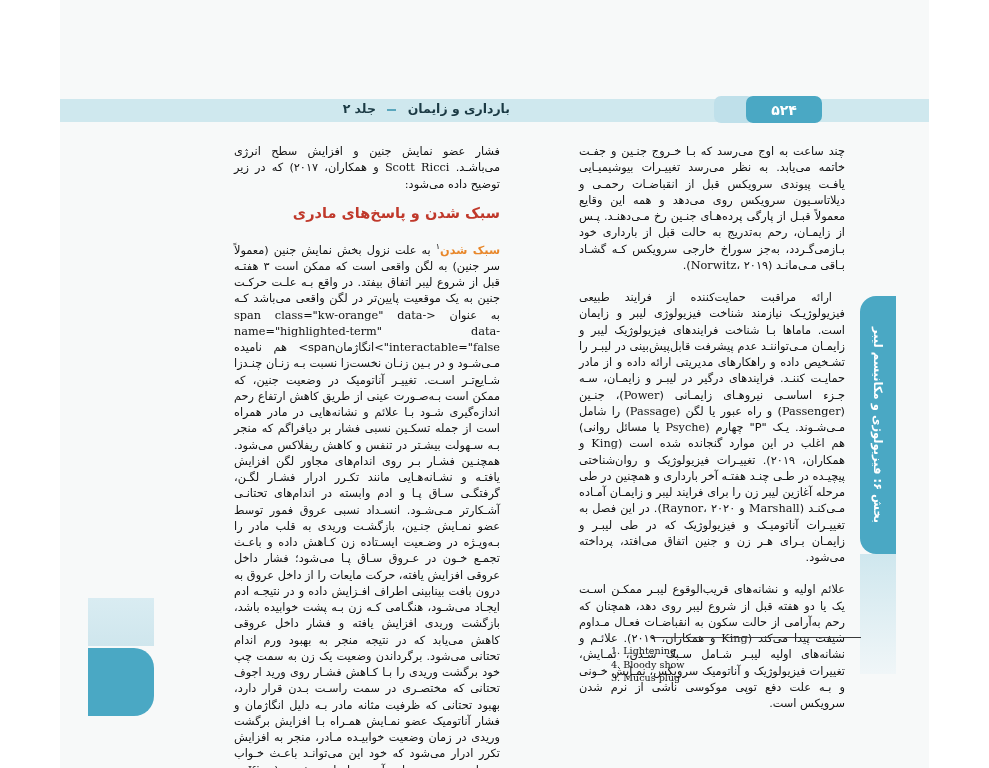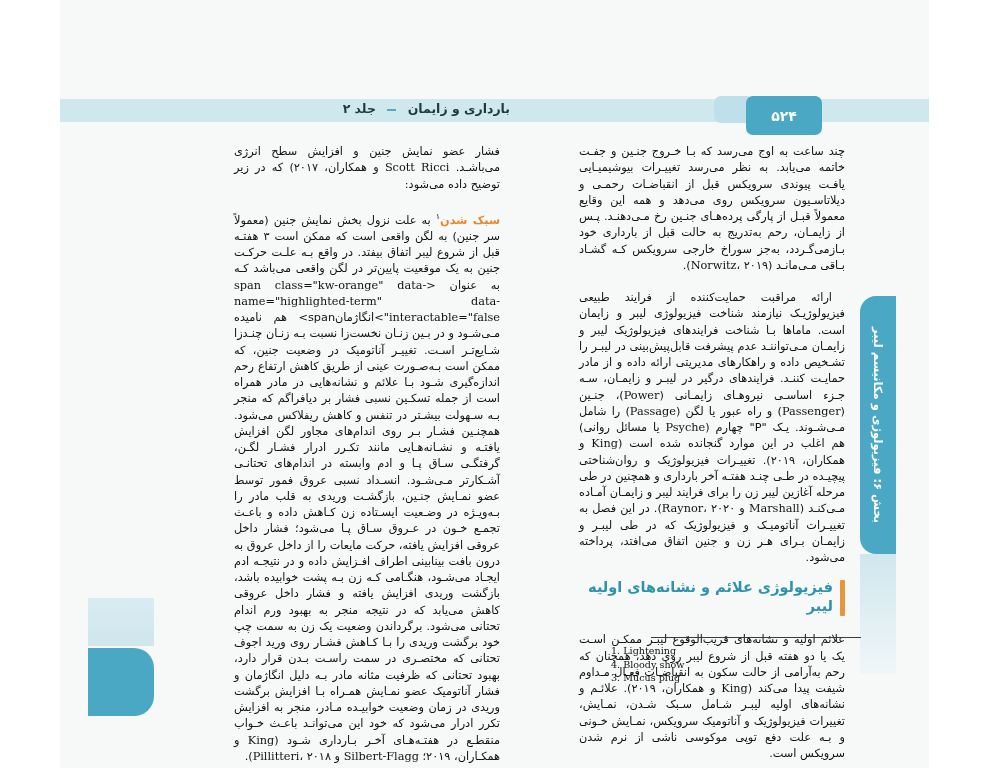--- a/index.html
+++ b/index.html
@@ -53,21 +53,21 @@
     background: #5aa7bd;
     vertical-align: middle;
     margin: 0 7px;
   }
   
   .page-badge {
     position: absolute;
     left: 746px;
     top: 96px;
     width: 76px;
-    height: 39px;
+    height: 27px;
     background: #4aa8c4;
     border-radius: 7px;
     color: #ffffff;
     font-size: 14px;
     font-weight: bold;
     display: flex;
     align-items: center;
     justify-content: center;
     letter-spacing: 1px;
   }
@@ -234,34 +234,28 @@
   </div>
   <div class="side-tab-light"></div>
 
   <div class="deco-pale"></div>
   <div class="deco-solid"></div>
 
   <div class="col col-right">
     <p><span>چند ساعت به اوج می‌رسد که بـا خـروج جنـین و جفـت خاتمه می‌یابد. به نظر می‌رسد تغییـرات بیوشیمیـایی یافـت پیوندی سرویکس قبل از انقباضـات رحمـی و دیلاتاسـیون سرویکس روی می‌دهد و همه این وقایع معمولاً قبـل از پارگی پرده‌هـای جنـین رخ مـی‌دهنـد. پـس از زایمـان، رحم به‌تدریج به حالت قبل از بارداری خود بـازمی‌گـردد، به‌جز سوراخ خارجی سرویکس کـه گشـاد بـاقی مـی‌مانـد (<span class="lat">Norwitz</span>، ۲۰۱۹).</span></p>
     <p class="indent"><span>ارائه مراقبت حمایت‌کننده از فرایند طبیعی فیزیولوژیـک نیازمند شناخت فیزیولوژی لیبر و زایمان است. ماماها بـا شناخت فرایندهای فیزیولوژیک لیبر و زایمـان مـی‌تواننـد عدم پیشرفت قابل‌پیش‌بینی در لیبـر را تشـخیص داده و راهکارهای مدیریتی ارائه داده و از مادر حمایـت کننـد. فرایندهای درگیر در لیبـر و زایمـان، سـه جـزء اساسـی نیروهـای زایمـانی (<span class="lat">Power</span>)، جنـین (<span class="lat">Passenger</span>) و راه عبور یا لگن (<span class="lat">Passage</span>) را شامل مـی‌شـوند. یـک "P" چهارم (<span class="lat">Psyche</span> یا مسائل روانی) هم اغلب در این موارد گنجانده شده است (<span class="lat">King</span> و همکاران، ۲۰۱۹). تغییـرات فیزیولوژیک و روان‌شناختی پیچیـده در طـی چنـد هفتـه آخر بارداری و همچنین در طی مرحله آغازین لیبر زن را برای فرایند لیبر و زایمـان آمـاده مـی‌کنـد (<span class="lat">Marshall</span> و <span class="lat">Raynor</span>، ۲۰۲۰). در این فصل به تغییـرات آناتومیـک و فیزیولوژیک که در طی لیبـر و زایمـان بـرای هـر زن و جنین اتفاق می‌افتد، پرداخته می‌شود.</span></p>
 
-    <div class="head-teal-wrap">
-      <span class="head-teal-bar"></span>
-      <h2 class="head-teal">
-        <span>فیزیولوژی علائم و نشانه‌های اولیه</span><br>
-        <span>لیبر</span>
-      </h2>
-    </div>
 
     <p><span>علائم اولیه و نشانه‌های قریب‌الوقوع لیبـر ممکـن اسـت یک یا دو هفته قبل از شروع لیبر روی دهد، همچنان که رحم به‌آرامی از حالت سکون به انقباضـات فعـال مـداوم شیفت پیدا می‌کند (<span class="lat">King</span> و همکاران، ۲۰۱۹). علائـم و نشانه‌های اولیه لیبـر شـامل سـبک شـدن، نمـایش، تغییرات فیزیولوژیک و آناتومیک سرویکس، نمـایش خـونی و بـه علت دفع توپی موکوسی ناشی از نرم شدن سرویکس است.</span></p>
   </div>
 
   <div class="col col-left">
     <p><span>فشار عضو نمایش جنین و افزایش سطح انرژی می‌باشـد. <span class="lat">Scott</span> <span class="lat">Ricci</span> و همکاران، ۲۰۱۷) که در زیر توضیح داده می‌شود:</span></p>
 
+    <h2 class="head-red">سبک شدن و پاسخ‌های مادری</h2>
 
     <p><span class="lead-orange">سبک شدن</span><sup class="fn">۱</sup> <span>به علت نزول بخش نمایش جنین (معمولاً سر جنین) به لگن واقعی است که ممکن است ۳ هفتـه قبل از شروع لیبر اتفاق بیفتد. در واقع بـه علـت حرکـت جنین به یک موقعیت پایین‌تر در لگن واقعی می‌باشد کـه به عنوان &lt;<span class="lat">span</span> <span class="lat">class</span>="<span class="lat">kw-orange</span>" <span class="lat">data-name</span>="<span class="lat">highlighted-term</span>" <span class="lat">data-interactable</span>="<span class="lat">false</span>"&gt;انگاژمانspan&gt; هم نامیده مـی‌شـود و در بـین زنـان نخست‌زا نسبت بـه زنـان چنـدزا شـایع‌تـر اسـت. تغییـر آناتومیک در وضعیت جنین، که ممکن است بـه‌صـورت عینی از طریق کاهش ارتفاع رحم اندازه‌گیری شـود بـا علائم و نشانه‌هایی در مادر همراه است از جمله تسکـین نسبی فشار بر دیافراگم که منجر بـه سـهولت بیشـتر در تنفس و کاهش ریفلاکس می‌شود. همچنـین فشـار بـر روی اندام‌های مجاور لگن افزایش یافتـه و نشـانه‌هـایی مانند تکـرر ادرار فشـار لگـن، گرفتگـی سـاق پـا و ادم وابسته در اندام‌های تحتانـی آشـکارتر مـی‌شـود. انسـداد نسبی عروق فمور توسط عضو نمـایش جنـین، بازگشـت وریدی به قلب مادر را بـه‌ویـژه در وضـعیت ایسـتاده زن کـاهش داده و باعـث تجمـع خـون در عـروق سـاق پـا می‌شود؛ فشار داخل عروقی افزایش یافته، حرکت مایعات را از داخل عروق به درون بافت بینابینی اطراف افـزایش داده و در نتیجـه ادم ایجـاد می‌شـود، هنگـامی کـه زن بـه پشت خوابیده باشد، بازگشت وریدی افزایش یافته و فشار داخل عروقی کاهش می‌یابد که در نتیجه منجر به بهبود ورم اندام تحتانی می‌شود. برگرداندن وضعیت یک زن به سمت چپ خود برگشت وریدی را بـا کـاهش فشـار روی ورید اجوف تحتانی که مختصـری در سمت راسـت بـدن قرار دارد، بهبود تحتانی که ظرفیت مثانه مادر بـه دلیل انگاژمان و فشار آناتومیک عضو نمـایش همـراه بـا افزایش برگشت وریدی در زمان وضعیت خوابیـده مـادر، منجر به افزایش تکرر ادرار می‌شود که خود این می‌توانـد باعـث خـواب منقطـع در هفتـه‌هـای آخـر بـارداری شـود (<span class="lat">King</span> و همکـاران، ۲۰۱۹؛ <span class="lat">Silbert-Flagg</span> و <span class="lat">Pillitteri</span>، ۲۰۱۸).</span></p>
   </div>
 
   <div class="footnote-rule"></div>
   <div class="footnotes">
     <div>1. Lightening</div>
     <div>4. Bloody show</div>
     <div>3. Mucus plug</div>
   </div>

